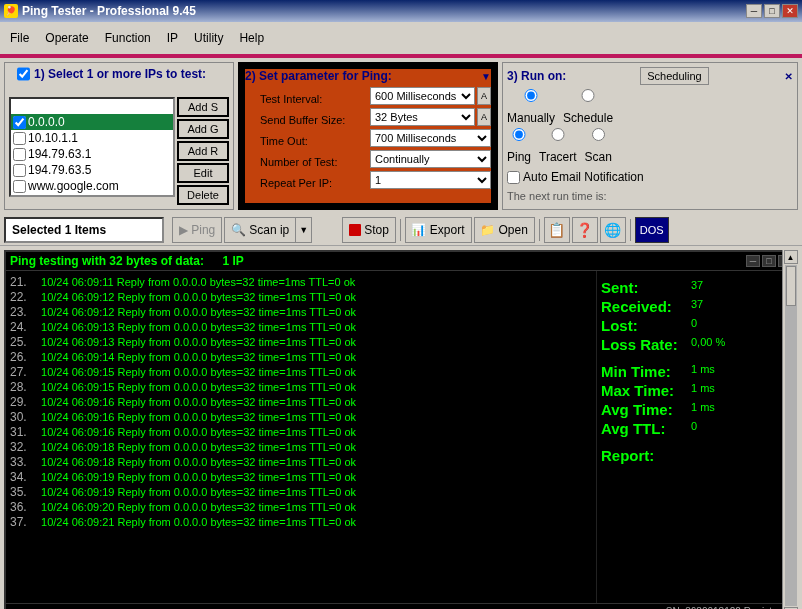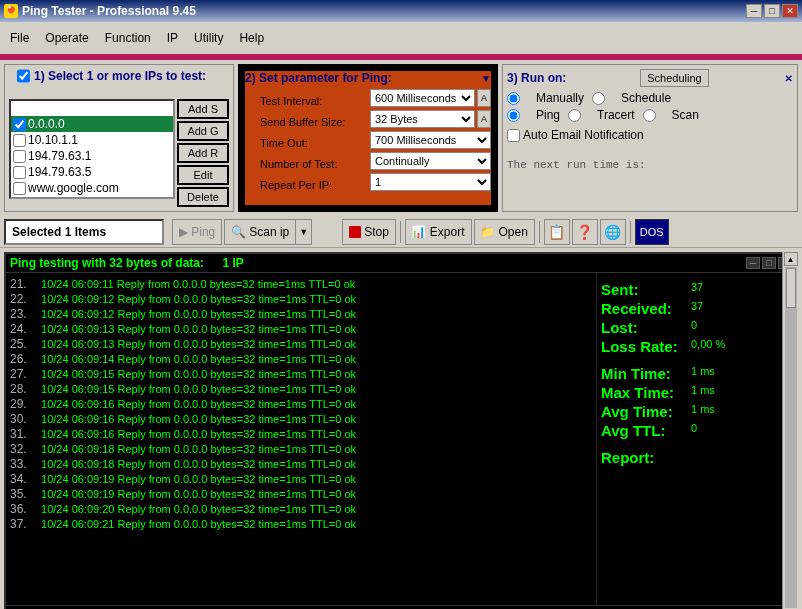--- a/index.html
+++ b/index.html
@@ -7,21 +7,21 @@
 
     
     .title-bar { background: linear-gradient(to bottom, #0a246a, #a6b5d5); height: 22px; display: flex; align-items: center; justify-content: space-between; padding: 0 4px; }
     .title-bar-left { display: flex; align-items: center; gap: 4px; color: white; font-size: 11px; font-weight: bold; }
     .title-icon { width: 14px; height: 14px; background: #ffd700; border-radius: 2px; display: flex; align-items: center; justify-content: center; font-size: 9px; }
     .title-buttons { display: flex; gap: 2px; }
     .title-btn { width: 16px; height: 14px; background: #d4d0c8; border: 1px solid #888; display: flex; align-items: center; justify-content: center; font-size: 9px; cursor: pointer; }
     .title-btn.close { background: #c0392b; color: white; }
 
     
-    .menu-bar { background: #d4d0c8; border-bottom: 6px solid #be185d; height: 20px; display: flex; align-items: center; padding: 16px 2px; }
+    .menu-bar { background: #d4d0c8; border-bottom: 4px solid #be185d; height: 20px; display: flex; align-items: center; padding: 16px 2px; }
     .menu-item { padding: 2px 8px; cursor: pointer; font-size: 12px; }
 
     
     .main-content { display: flex; flex-direction: column; height: calc(609px - 42px); }
 
     
     .top-section { display: flex; padding: 4px; gap: 4px; background: #d4d0c8; }
 
     
     .panel1 { border: 1px solid #888; background: #d4d0c8; padding: 4px; flex: 0 0 230px; }
@@ -43,23 +43,23 @@
     .param-label { width: 110px; font-size: 11px; }
     .param-select { flex: 1; height: 18px; border: 1px solid #888; background: white; font-size: 11px; }
     .param-btn { width: 14px; height: 18px; background: #d4d0c8; border: 1px solid #888; font-size: 9px; cursor: pointer; margin-left: 2px; }
 
     
     .panel3 { border: 1px solid #888; background: #d4d0c8; padding: 4px; flex: 1; }
     .panel3-title { font-size: 11px; font-weight: bold; color: #000080; margin-bottom: 4px; display: flex; align-items: center; justify-content: space-between; }
     .scheduling-btn { height: 18px; background: #d4d0c8; border: 1px solid #888; font-size: 11px; cursor: pointer; padding: 0 6px; }
     .run-options { display: flex; flex-direction: column; gap: 3px; }
     .radio-row { display: flex; align-items: center; gap: 8px; }
-    .radio-item { display: flex; align-items: center; gap: 16px; font-size: 11px; }
+    .radio-item { display: flex; gap: 9px; font-size: 11px; flex-direction: column; }
     .auto-email { display: flex; align-items: center; gap: 3px; font-size: 11px; margin-top: 3px; }
-    .next-run { font-size: 11px; color: #555; margin-top: 14px; font-family: Liberation Mono, monospace; }
+    .next-run { font-size: 11px; color: #555; margin-top: 3px; }
 
     
     .toolbar { background: #d4d0c8; border-bottom: 1px solid #a0a0a0; height: 32px; display: flex; align-items: center; padding: 2px 4px; gap: 2px; }
     .selected-info { background: white; border: 2px inset #888; height: 26px; width: 160px; display: flex; align-items: center; padding: 0 6px; font-size: 12px; font-weight: bold; }
     .toolbar-btn { height: 26px; background: #d4d0c8; border: 1px solid #888; cursor: pointer; display: flex; align-items: center; gap: 3px; padding: 0 6px; font-size: 11px; }
     .toolbar-btn.disabled { color: #888; cursor: default; }
     .toolbar-btn.stop { background: #d4d0c8; margin-left: 28px; }
     .stop-icon { width: 12px; height: 12px; background: #cc0000; border-radius: 1px; }
     .scan-btn-group { display: flex; }
     .scan-main { height: 26px; background: #d4d0c8; border: 1px solid #888; cursor: pointer; padding: 0 6px; font-size: 11px; display: flex; align-items: center; gap: 3px; }

